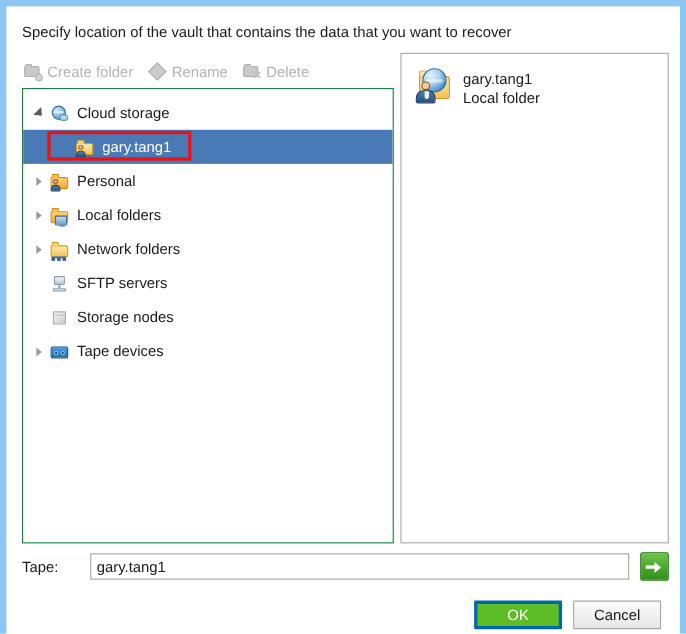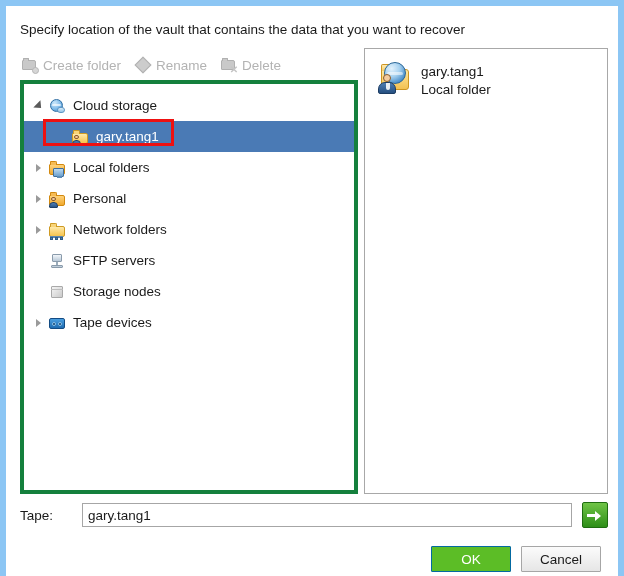--- a/index.html
+++ b/index.html
@@ -120,21 +120,21 @@
   }
 
   
   #tree-panel {
     position: absolute;
     left: 14px;
     top: 74px;
     width: 338px;
     height: 414px;
     background: #ffffff;
-    border: 4px solid #15803d;
+    border: 1px solid #15803d;
     box-sizing: border-box;
     overflow: hidden;
   }
   #detail-panel {
     position: absolute;
     left: 358px;
     top: 42px;
     width: 244px;
     height: 446px;
     background: #ffffff;
@@ -570,21 +570,21 @@
     height: 26px;
     font-family: "Liberation Sans", sans-serif;
     font-size: 13.5px;
     box-sizing: border-box;
     cursor: default;
     border-radius: 1px;
   }
   #ok-button {
     background: #5cbd26;
     color: #ffffff;
-    border: 1px solid #0369a1;
+    border: 3px solid #0369a1;
   }
   #cancel-button {
     background: linear-gradient(#fbfbfb, #e6e6e6);
     color: #1a1a1a;
     border: 1px solid #a6a6a6;
   }
 </style>
 </head>
 <body>
 
@@ -637,45 +637,45 @@
         <div class="node selected" style="padding-left:29px;">
           <span class="twisty"></span>
           <span class="node-icon">
             <span class="folder-base f-yellow"></span>
             <span class="person">
                 <span class="head"></span>
                 <span class="body"></span>
               </span>
           </span>
           <span class="node-label">gary.tang1</span>
-        </div>
-
-        <div class="node" style="padding-left:6px;">
-          <span class="twisty">
-              <i class="tri-collapsed"></i>
-            </span>
-          <span class="node-icon">
-            <span class="folder-base f-orange"></span>
-            <span class="monitor"></span>
-          </span>
-          <span class="node-label">Local folders</span>
         </div>
 
         <div class="node" style="padding-left:6px;">
           <span class="twisty">
               <i class="tri-collapsed"></i>
             </span>
           <span class="node-icon">
             <span class="folder-base f-orange"></span>
             <span class="person">
                 <span class="head"></span>
                 <span class="body"></span>
               </span>
           </span>
           <span class="node-label">Personal</span>
+        </div>
+
+        <div class="node" style="padding-left:6px;">
+          <span class="twisty">
+              <i class="tri-collapsed"></i>
+            </span>
+          <span class="node-icon">
+            <span class="folder-base f-orange"></span>
+            <span class="monitor"></span>
+          </span>
+          <span class="node-label">Local folders</span>
         </div>
 
         <div class="node" style="padding-left:6px;">
           <span class="twisty">
               <i class="tri-collapsed"></i>
             </span>
           <span class="node-icon">
             <span class="folder-base f-yellow"></span>
             <span class="netplug">
                 <span class="bar"></span>

